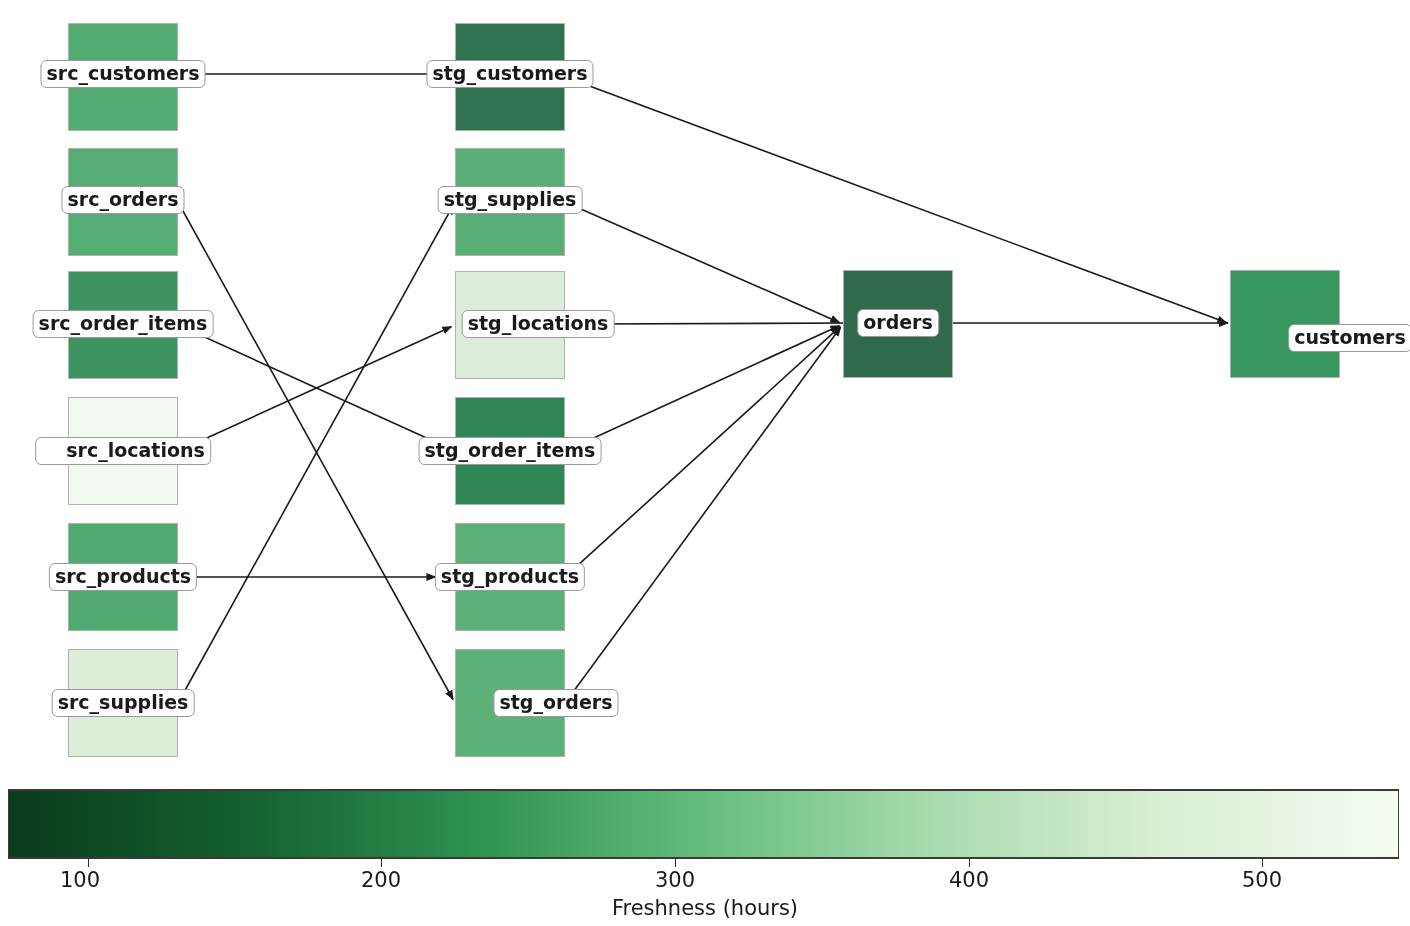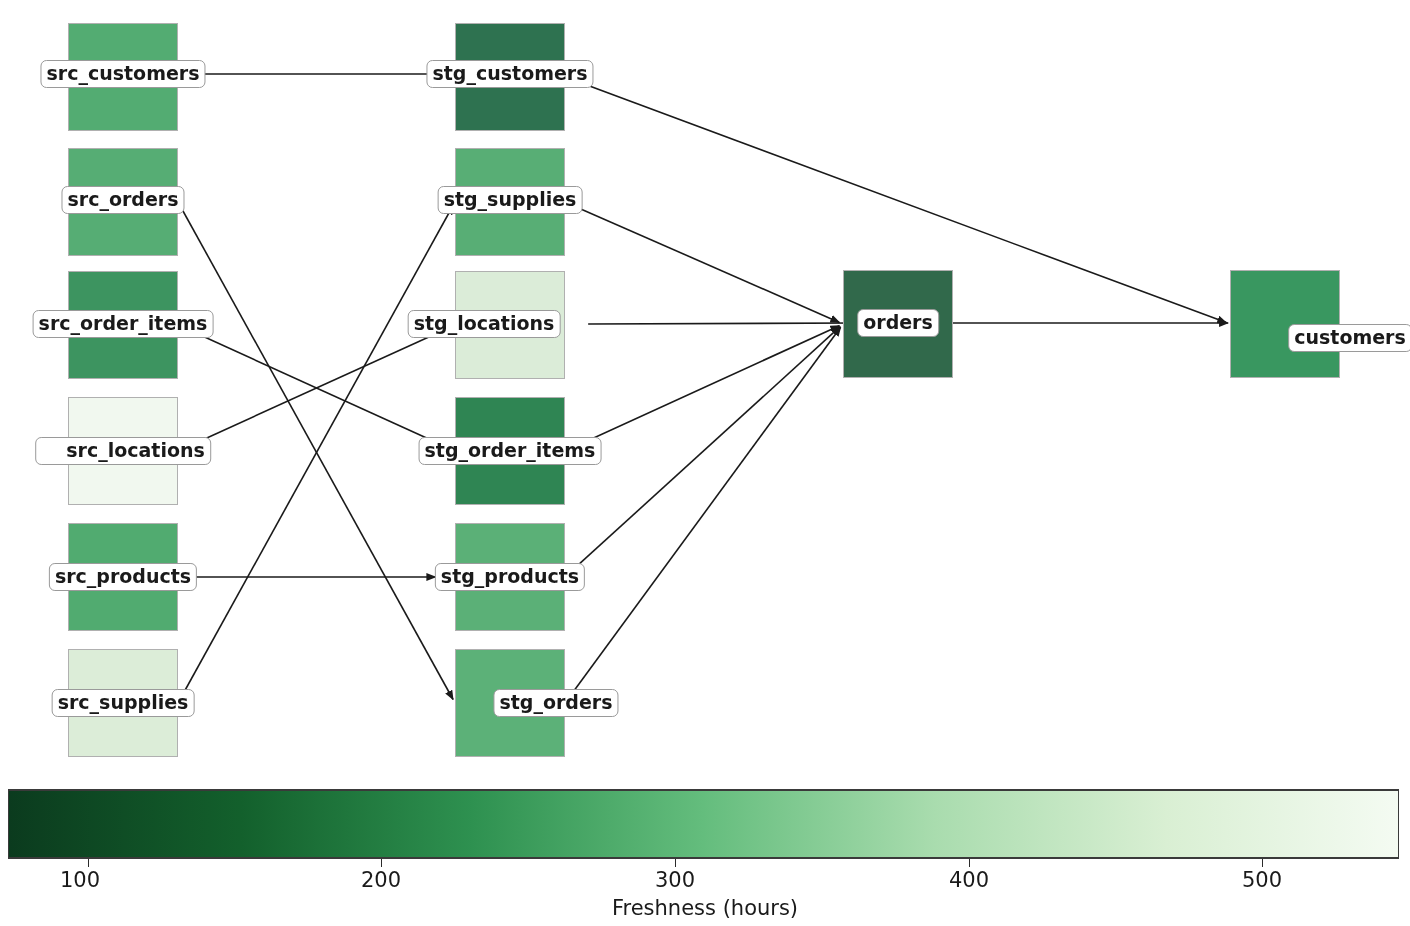--- a/index.html
+++ b/index.html
@@ -132,21 +132,21 @@
       <div class="node-label" style="left: 123px; top: 451px; padding-left: 30px;">src_locations</div>
       <div class="node" style="left: 68px; top: 523px; width: 110px; height: 108px; background: rgb(81, 171, 112);"></div>
       <div class="node-label" style="left: 123px; top: 577px;">src_products</div>
       <div class="node" style="left: 68px; top: 649px; width: 110px; height: 108px; background: rgb(220, 237, 216);"></div>
       <div class="node-label" style="left: 123px; top: 703px;">src_supplies</div>
       <div class="node" style="left: 455px; top: 23px; width: 110px; height: 108px; background: rgb(46, 114, 80);"></div>
       <div class="node-label" style="left: 510px; top: 74px;">stg_customers</div>
       <div class="node" style="left: 455px; top: 148px; width: 110px; height: 108px; background: rgb(88, 174, 117);"></div>
       <div class="node-label" style="left: 510px; top: 200px;">stg_supplies</div>
       <div class="node" style="left: 455px; top: 271px; width: 110px; height: 108px; background: rgb(219, 236, 216);"></div>
-      <div class="node-label" style="left: 484px; top: 324px; text-align: center;">stg_locations</div>
+      <div class="node-label" style="left: 538px; top: 324px; text-align: center;">stg_locations</div>
       <div class="node" style="left: 455px; top: 397px; width: 110px; height: 108px; background: rgb(47, 133, 83);"></div>
       <div class="node-label" style="left: 510px; top: 451px;">stg_order_items</div>
       <div class="node" style="left: 455px; top: 523px; width: 110px; height: 108px; background: rgb(91, 176, 119);"></div>
       <div class="node-label" style="left: 510px; top: 577px;">stg_products</div>
       <div class="node" style="left: 455px; top: 649px; width: 110px; height: 108px; background: rgb(92, 177, 120);"></div>
       <div class="node-label" style="left: 510px; top: 703px; margin-left: 46px;">stg_orders</div>
       <div class="node" style="left: 843px; top: 270px; width: 110px; height: 108px; background: rgb(49, 105, 75);"></div>
       <div class="node-label" style="left: 898px; top: 323px;">orders</div>
       <div class="node" style="left: 1230px; top: 270px; width: 110px; height: 108px; background: rgb(57, 151, 96);"></div>
       <div class="node-label" style="left: 1350px; top: 323px; margin-top: 15px;">customers</div>

